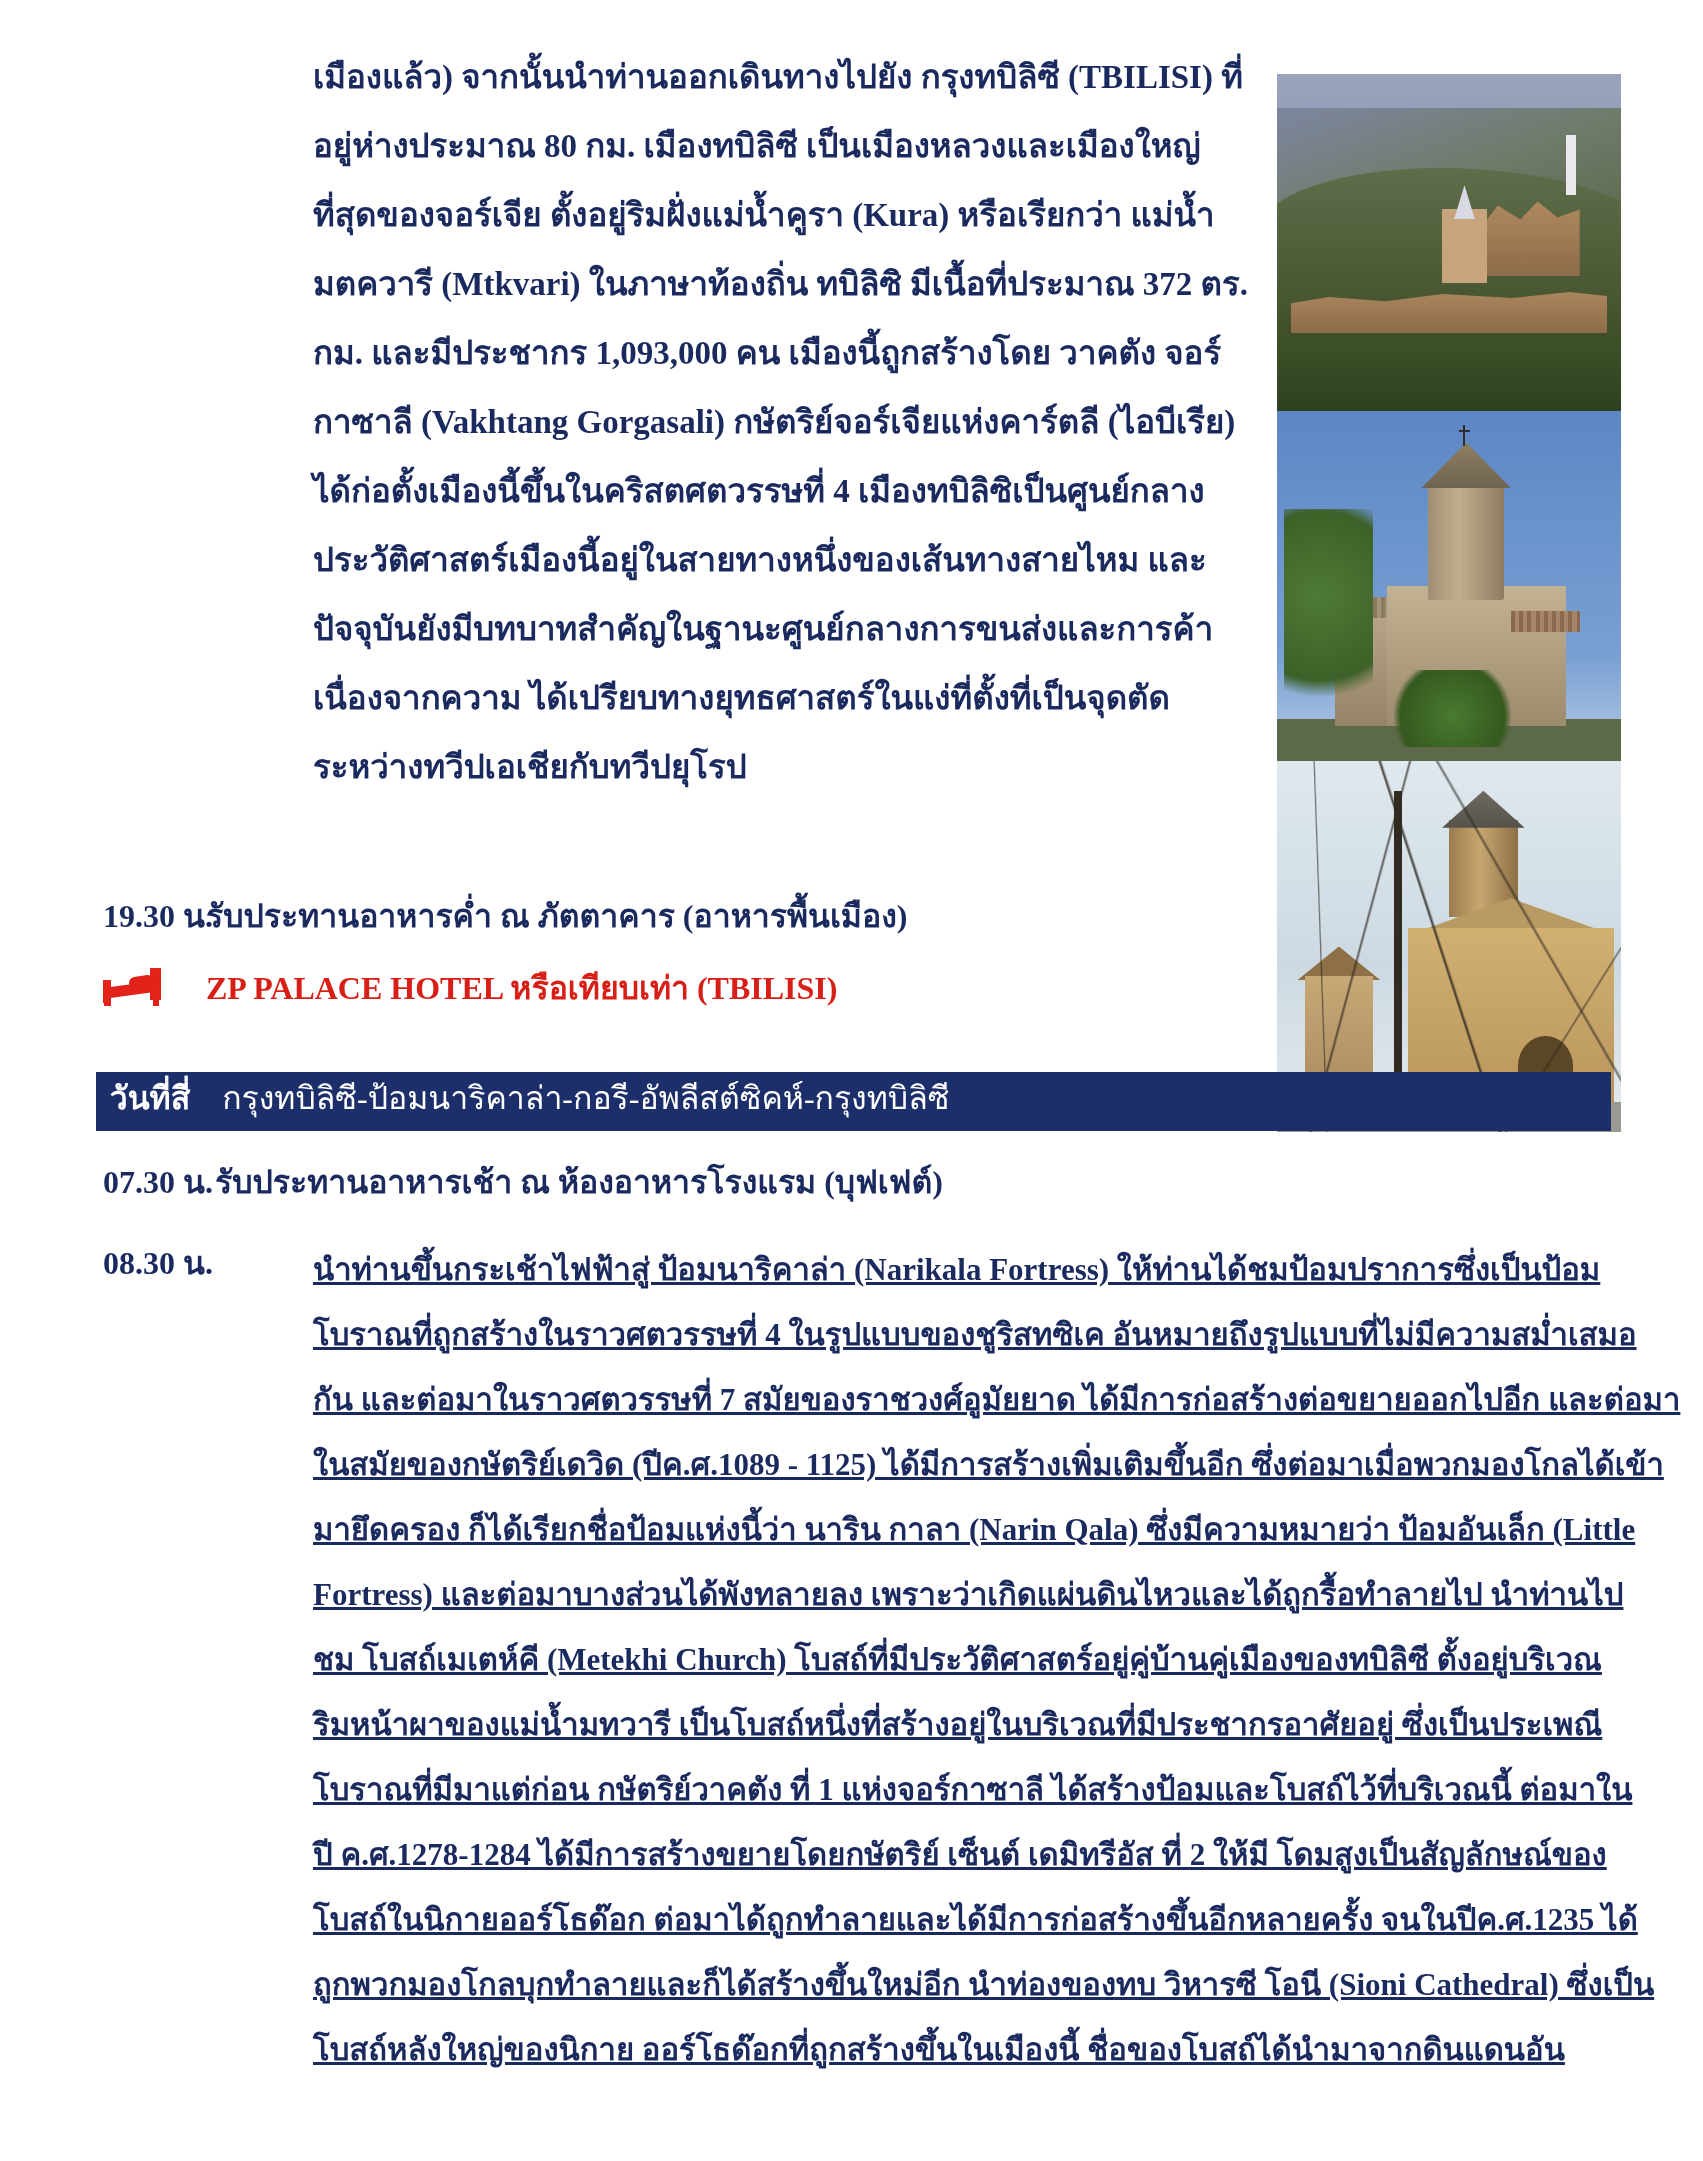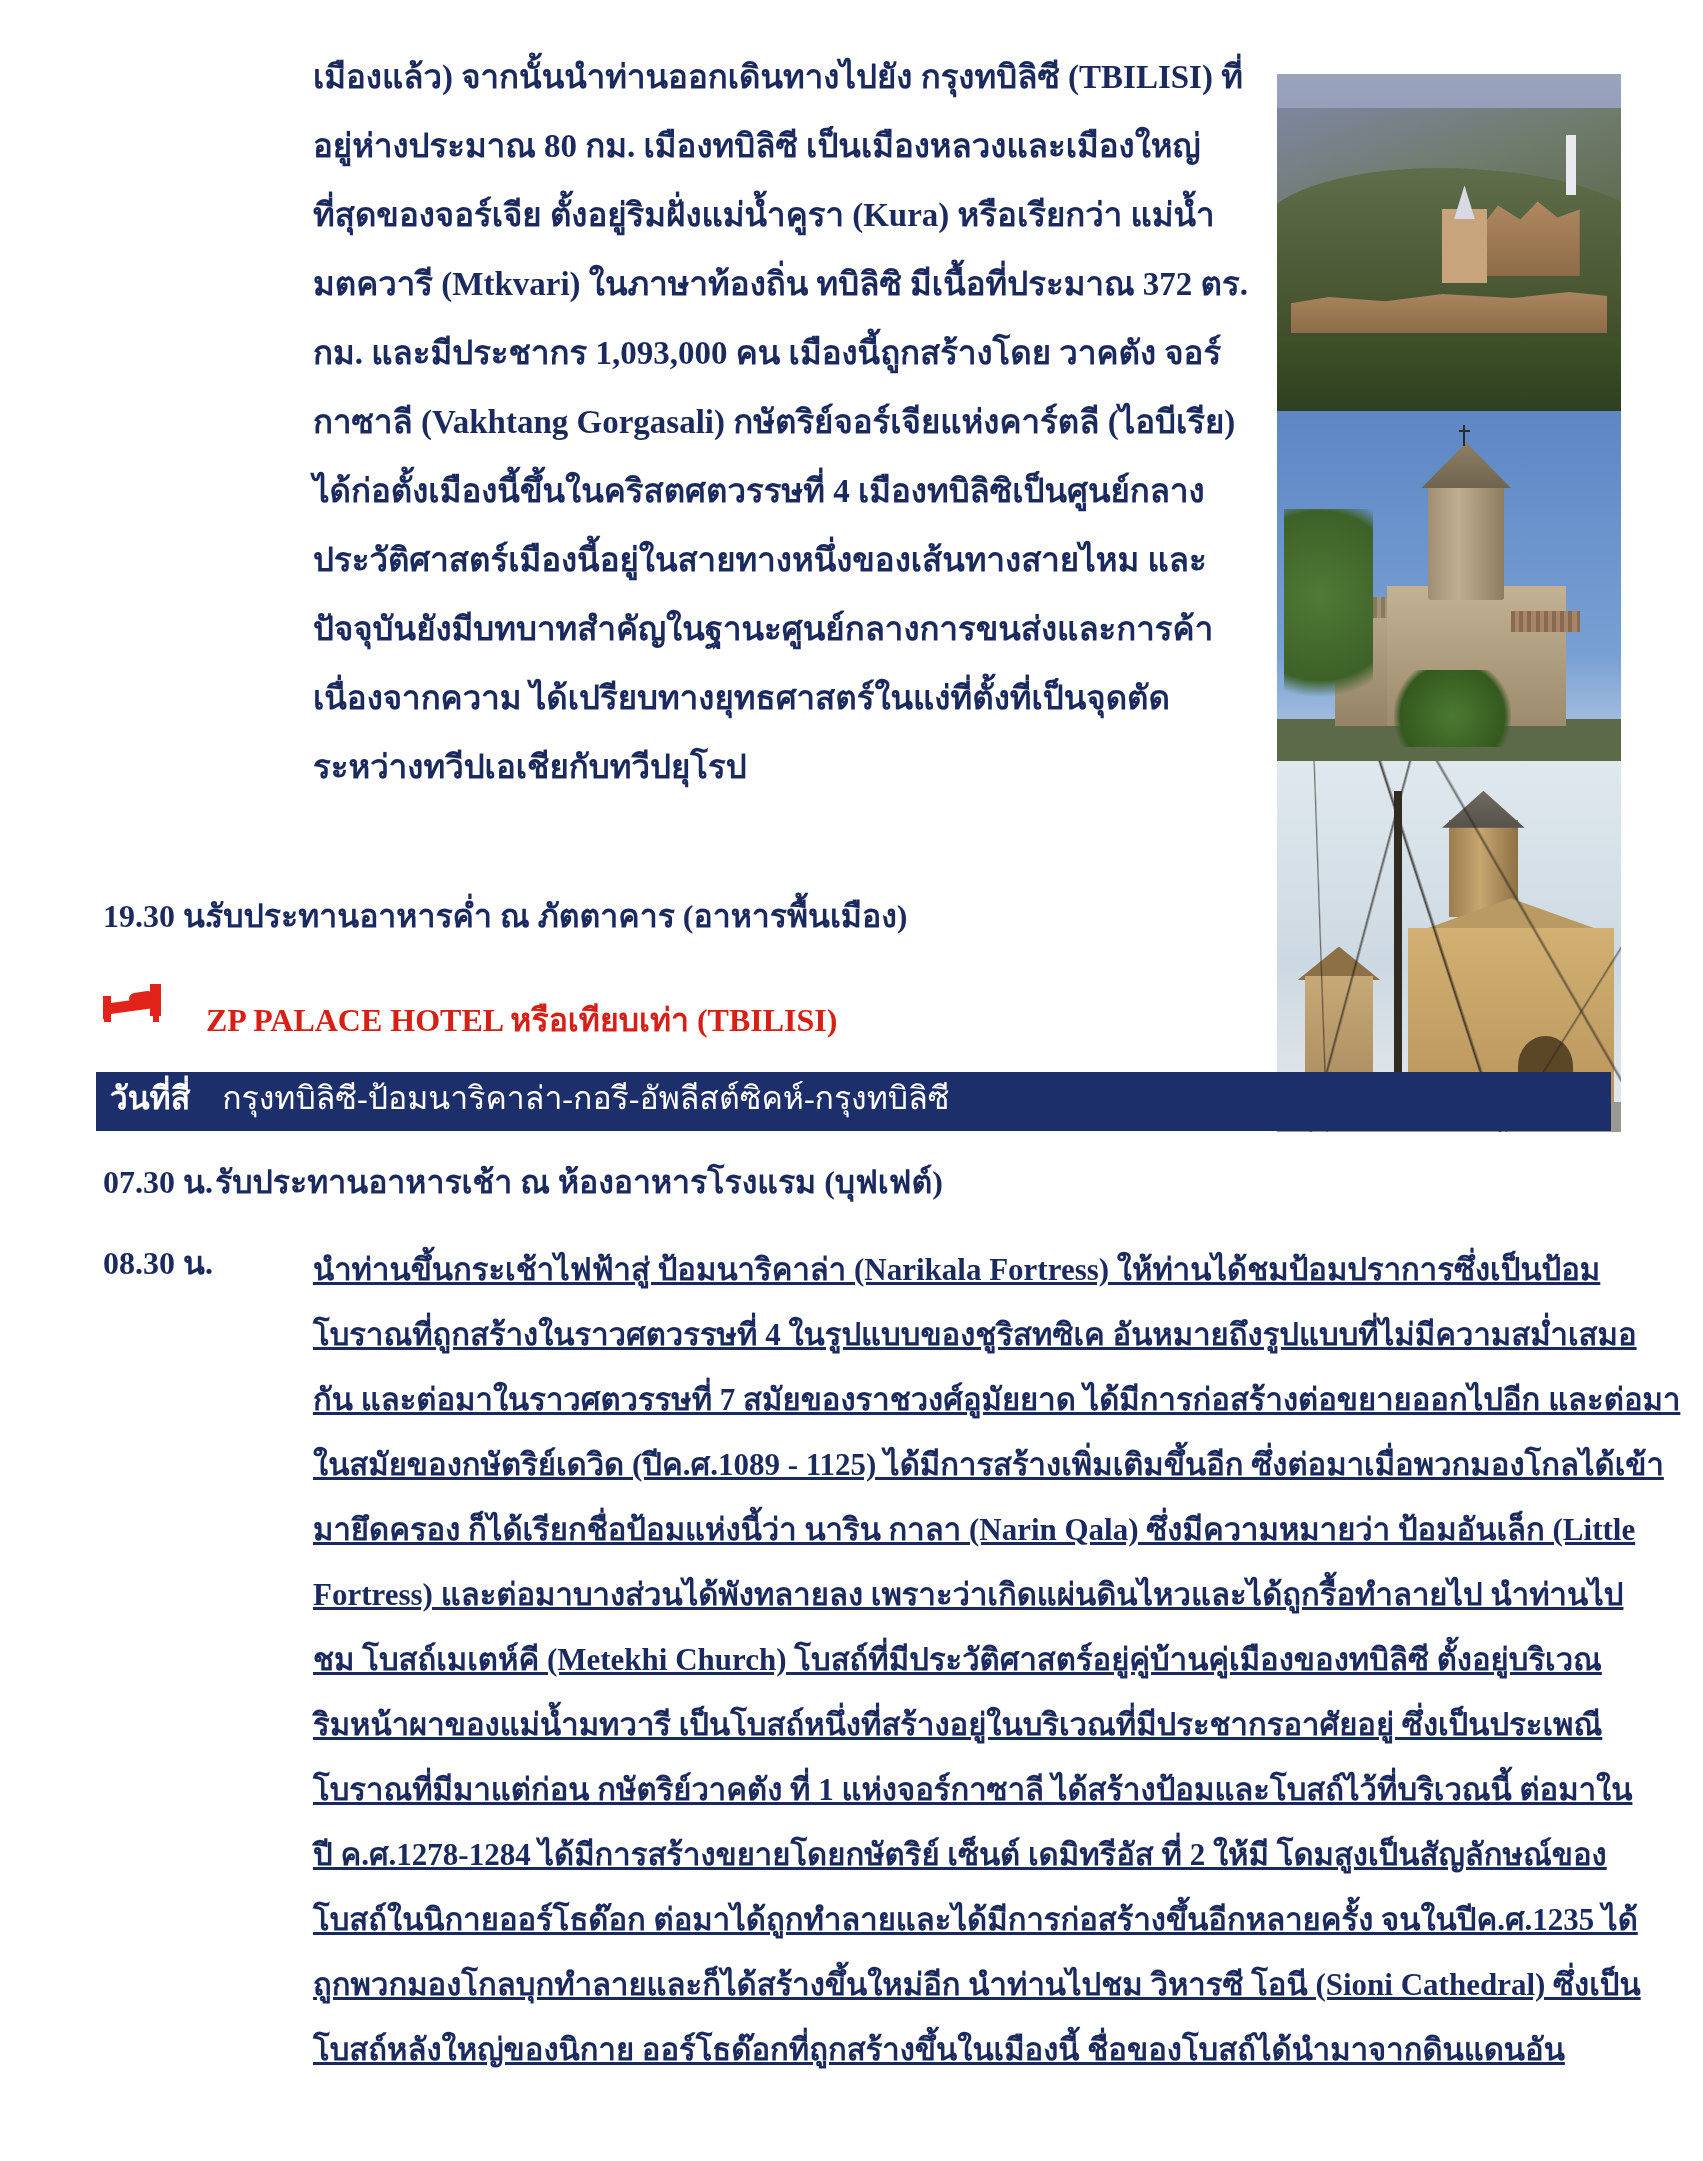--- a/index.html
+++ b/index.html
@@ -232,21 +232,21 @@
     padding-left: 103px;
     box-sizing: border-box;
     white-space: nowrap;
   }
   .desc {
     font-size: 32px;
     font-weight: 700;
     color: #1b2a5e;
     white-space: nowrap;
   }
-  .desc.red { color: #d81f16; margin-top: 32px; }
+  .desc.red { color: #d81f16; }
 
   #row-dinner { left: 0; top: 890px; width: 1704px; }
   #row-hotel  { left: 0; top: 962px; width: 1704px; }
 
   .bed-icon-cell {
     width: 206px;
     flex: 0 0 206px;
     padding-left: 103px;
     box-sizing: border-box;
   }
@@ -435,18 +435,18 @@
     <div class="para-line">โบราณที่ถูกสร้างในราวศตวรรษที่ 4 ในรูปแบบของชูริสทซิเค อันหมายถึงรูปแบบที่ไม่มีความสม่ำเสมอ</div>
     <div class="para-line">กัน และต่อมาในราวศตวรรษที่ 7 สมัยของราชวงศ์อูมัยยาด ได้มีการก่อสร้างต่อขยายออกไปอีก และต่อมา</div>
     <div class="para-line">ในสมัยของกษัตริย์เดวิด (ปีค.ศ.1089 - 1125) ได้มีการสร้างเพิ่มเติมขึ้นอีก ซึ่งต่อมาเมื่อพวกมองโกลได้เข้า</div>
     <div class="para-line">มายึดครอง ก็ได้เรียกชื่อป้อมแห่งนี้ว่า นาริน กาลา (Narin  Qala)  ซึ่งมีความหมายว่า ป้อมอันเล็ก (Little</div>
     <div class="para-line">Fortress)  และต่อมาบางส่วนได้พังทลายลง เพราะว่าเกิดแผ่นดินไหวและได้ถูกรื้อทำลายไป นำท่านไป</div>
     <div class="para-line">ชม โบสถ์เมเตห์คี (Metekhi  Church)  โบสถ์ที่มีประวัติศาสตร์อยู่คู่บ้านคู่เมืองของทบิลิซี ตั้งอยู่บริเวณ</div>
     <div class="para-line">ริมหน้าผาของแม่น้ำมทวารี เป็นโบสถ์หนึ่งที่สร้างอยู่ในบริเวณที่มีประชากรอาศัยอยู่ ซึ่งเป็นประเพณี</div>
     <div class="para-line">โบราณที่มีมาแต่ก่อน กษัตริย์วาคตัง ที่ 1 แห่งจอร์กาซาลี ได้สร้างป้อมและโบสถ์ไว้ที่บริเวณนี้ ต่อมาใน</div>
     <div class="para-line">ปี ค.ศ.1278-1284 ได้มีการสร้างขยายโดยกษัตริย์ เซ็นต์ เดมิทรีอัส ที่ 2 ให้มี โดมสูงเป็นสัญลักษณ์ของ</div>
     <div class="para-line">โบสถ์ในนิกายออร์โธด๊อก ต่อมาได้ถูกทำลายและได้มีการก่อสร้างขึ้นอีกหลายครั้ง จนในปีค.ศ.1235 ได้</div>
-    <div class="para-line">ถูกพวกมองโกลบุกทำลายและก็ได้สร้างขึ้นใหม่อีก นำท่านไปชม วิหารซี โอนี (Sioni Cathedral) ซึ่งเป็น</div>
+    <div class="para-line">ถูกพวกมองโกลบุกทำลายและก็ได้สร้างขึ้นใหม่อีก นำท่องของทบ วิหารซี โอนี (Sioni Cathedral) ซึ่งเป็น</div>
     <div class="para-line">โบสถ์หลังใหญ่ของนิกาย ออร์โธด๊อกที่ถูกสร้างขึ้นในเมืองนี้ ชื่อของโบสถ์ได้นำมาจากดินแดนอัน</div>
   </div>
 
 </div>
 
 
 </body></html>

